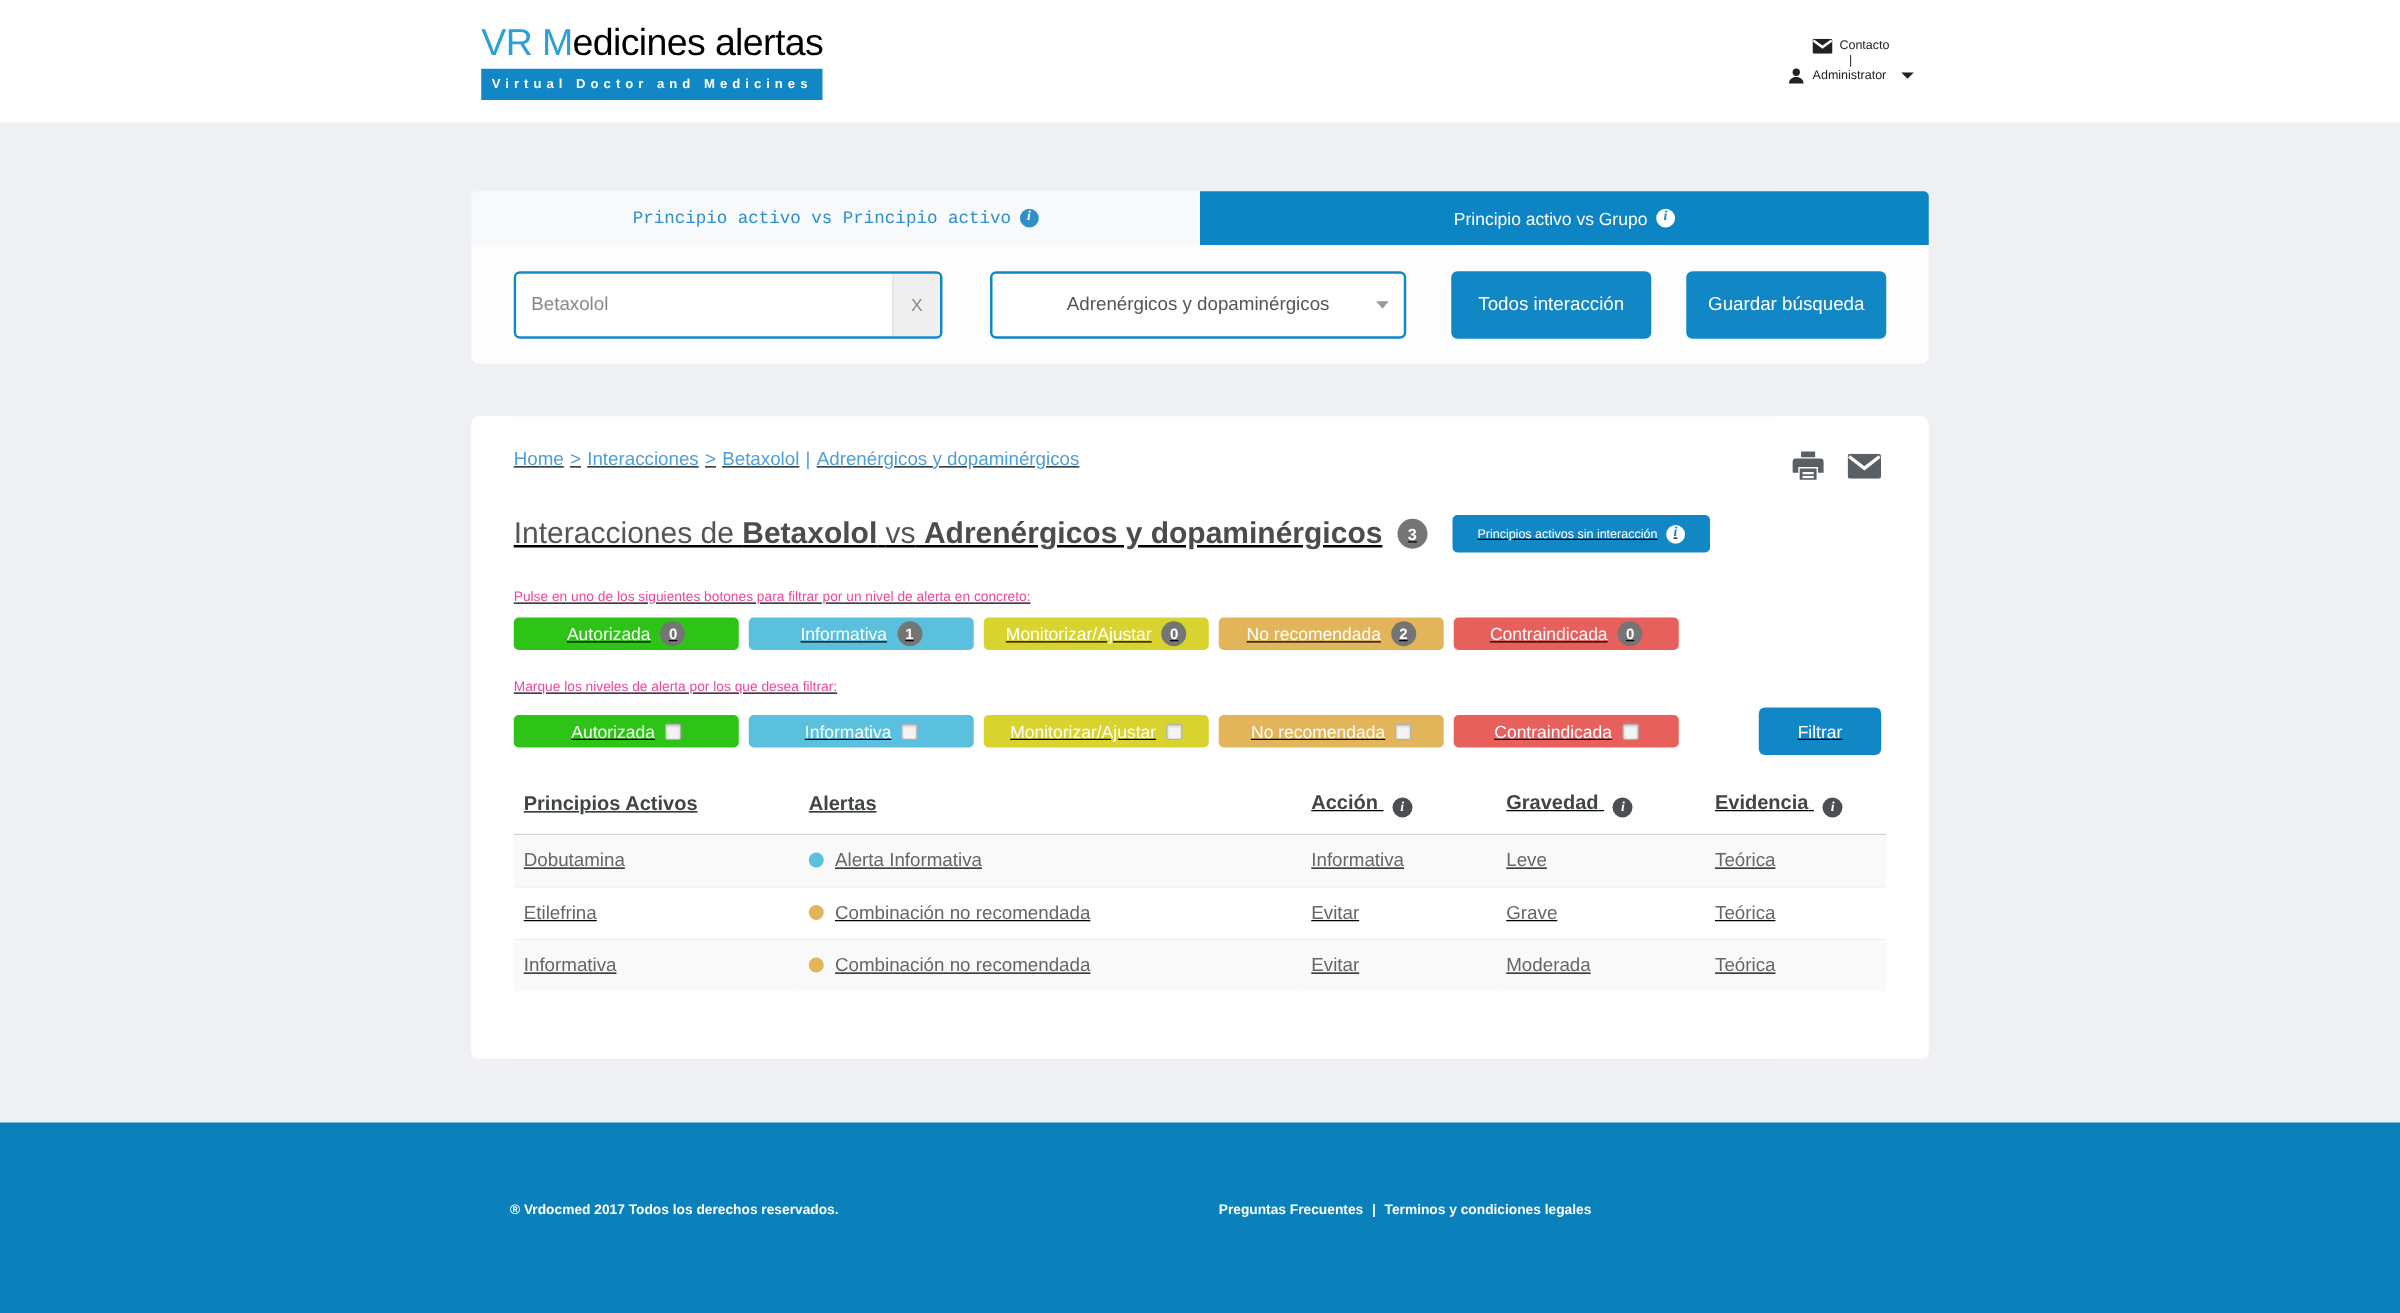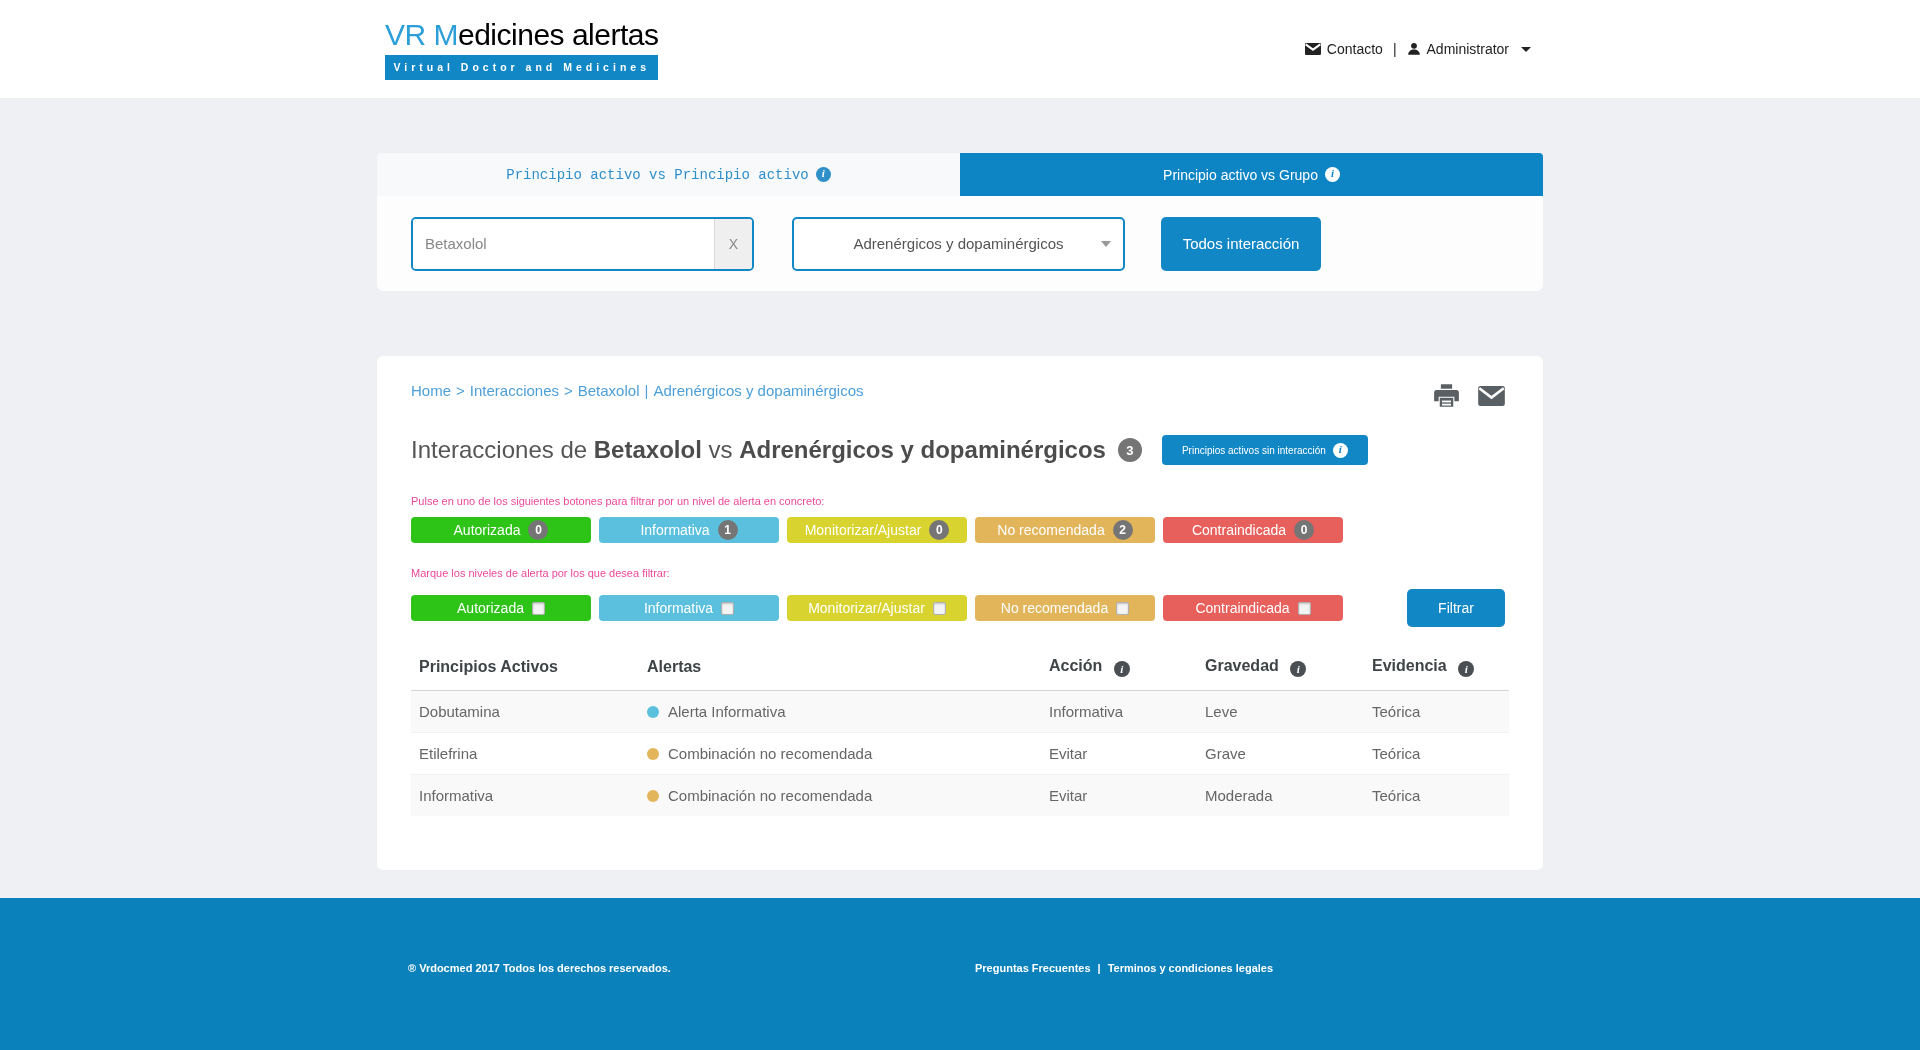--- a/index.html
+++ b/index.html
@@ -14,21 +14,21 @@
 
   
   header.topbar { background:#fff; height:98px; flex:none; }
   .header-inner { display:flex; justify-content:space-between; align-items:center; height:100%; }
   .logo { display:inline-block; margin-left:8px; text-align:center; cursor:pointer; }
   .logo-text { font-size:30px; letter-spacing:-0.5px; line-height:1.15; white-space:nowrap; }
   .logo-text .lb { color:#2d9fd8; }
   .logo-text .lg { color:#000000; }
   .logo-band { background:#1287c5; color:#fff; font-size:10.5px; font-weight:bold;
                letter-spacing:4px; padding:6px 4px 7px; margin-top:2px; white-space:nowrap; }
-  .top-nav { display:flex; align-items:flex-start; font-size:14px; color:#222; margin-right:12px; }
+  .top-nav { display:flex; align-items:center; font-size:10px; color:#222; margin-right:12px;flex-direction:column; }
   .nav-item { display:flex; align-items:center; gap:6px; cursor:pointer; }
   .nav-sep { margin:0 10px; color:#222; }
   .caret { width:0; height:0; border-left:5px solid transparent; border-right:5px solid transparent;
            border-top:5px solid #222; margin-left:6px; }
 
   
   main { flex:1; }
   .tabs { display:flex; margin-top:55px; }
   .tab { flex:1; height:43px; display:flex; align-items:center; justify-content:center;
          font-size:14px; cursor:pointer; }
@@ -56,22 +56,22 @@
             font-size:15px; color:#555; margin-left:38px; cursor:pointer; }
   .select-arrow { position:absolute; right:12px; width:0; height:0;
                   border-left:5px solid transparent; border-right:5px solid transparent;
                   border-top:6px solid #999; }
   .btn-primary { background:#1287c5; color:#fff; border:none; border-radius:5px;
                  font-size:15px; font-family:inherit; cursor:pointer; }
   .btn-search { width:160px; height:54px; margin-left:36px; }
   .btn-save   { width:160px; height:54px; margin-left:28px; }
 
   
-  .card { background:#fff; border-radius:6px; margin-top:65px; height:514px;
-          padding:26px 34px 0; }
+  .card { background:#fff; border-radius:6px; margin-top:42px; height:514px;
+          padding:26px 34px 0;text-decoration:underline; }
   .card-top { display:flex; justify-content:space-between; align-items:flex-start; }
   .breadcrumb { font-size:15px; color:#4c9fd8; }
   .breadcrumb a, .breadcrumb span { color:#4c9fd8; text-decoration:none; }
   .bc-sep { margin:0 5px; }
   .card-icons { display:flex; align-items:center; gap:18px; margin-right:4px; }
   .card-icons svg { cursor:pointer; display:block; }
 
   .title-row { display:flex; align-items:center; margin-top:26px; }
   .page-title { font-size:24px; color:#555; font-weight:normal; margin:0; white-space:nowrap; }
   .page-title b { color:#4c4c4c; }
@@ -158,20 +158,21 @@
     <div class="search-panel">
       <div class="input-group">
         <input value="Betaxolol" style="">
         <button class="clear-btn">X</button>
       </div>
       <div class="select">
         <span>Adrenérgicos y dopaminérgicos</span>
         <span class="select-arrow"></span>
       </div>
       <button class="btn-primary btn-search">Todos interacción</button>
+      <button class="btn-primary btn-save">Guardar búsqueda</button>
     </div>
 
     <div class="card">
 
       <div class="card-top">
         <div class="breadcrumb">
           <a>Home</a><span class="bc-sep">&gt;</span><a>Interacciones</a><span class="bc-sep">&gt;</span><a>Betaxolol</a><span class="bc-sep">|</span><a>Adrenérgicos y dopaminérgicos</a>
         </div>
         <div class="card-icons">
           <svg viewBox="0 0 24 24" width="27" height="27" fill="#5a5f63">

